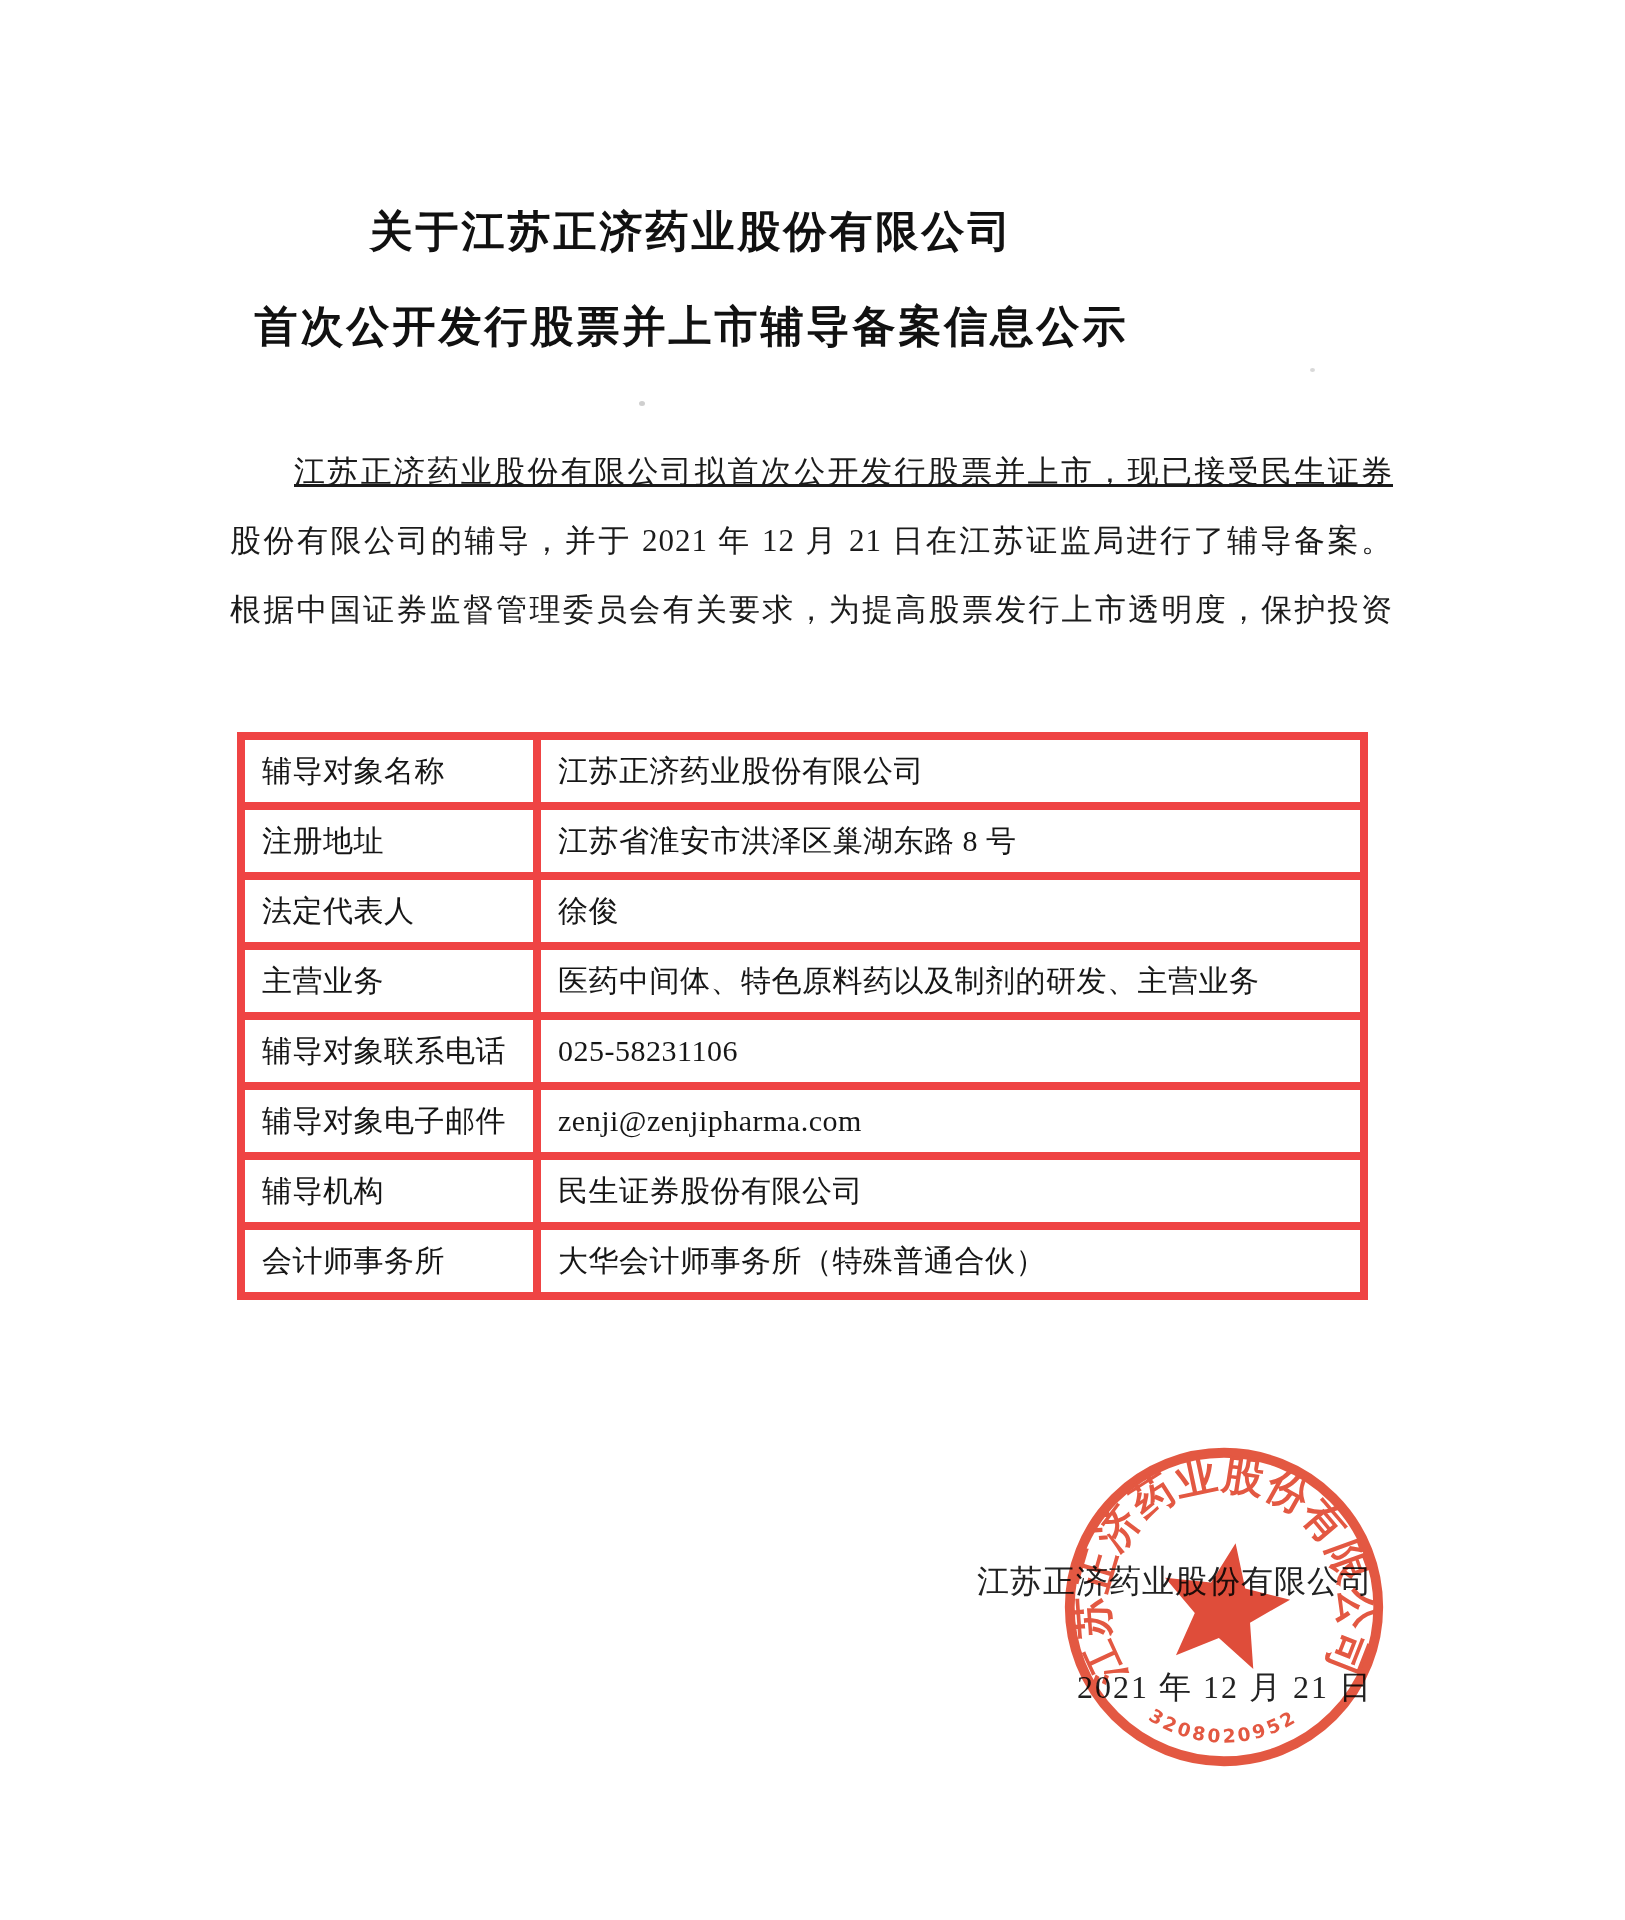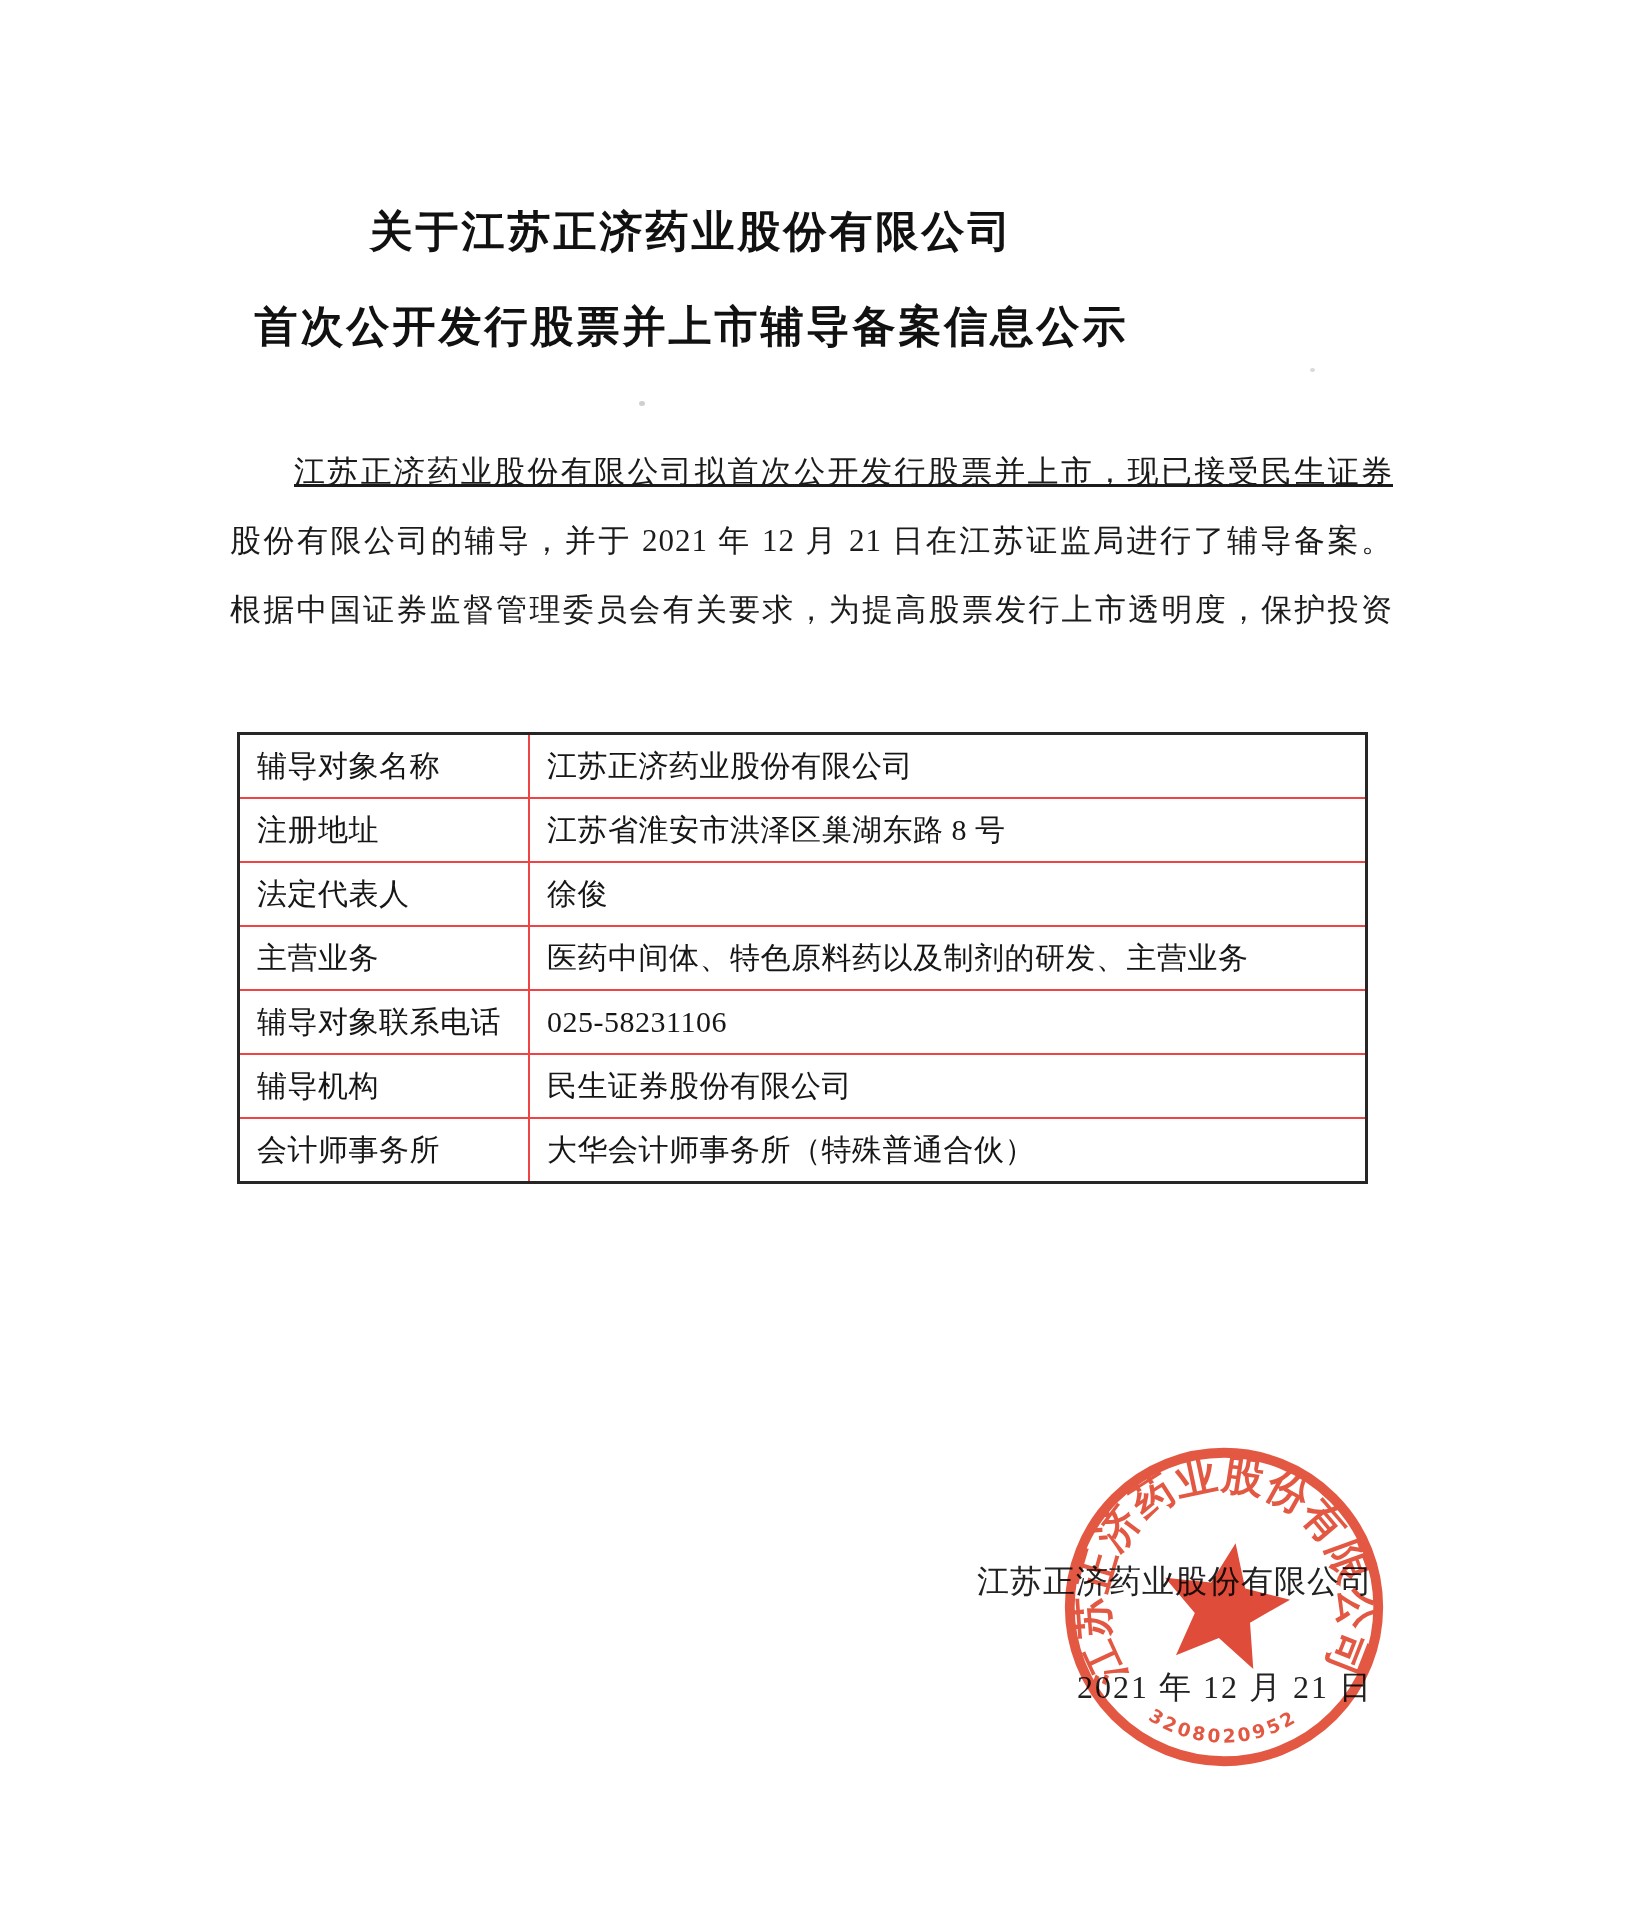--- a/index.html
+++ b/index.html
@@ -49,21 +49,21 @@
     position: absolute;
     left: 237px;
     top: 732px;
     width: 1131px;
     border-collapse: collapse;
     table-layout: fixed;
     font-size: 30px;
     color: #161616;
   }
   table.info td {
-    border: 2px solid #ef4444;
+    border: 8px solid #ef4444;
     height: 62px;
     padding: 0 0 0 17px;
     vertical-align: middle;
     letter-spacing: 0.5px;
   }
   table.info td.lbl { width: 271px; }
   table.info { border: 3px solid #262626; }
 
   .signature {
     position: absolute;
@@ -133,20 +133,24 @@
       </tr>
       <tr>
         <td class="lbl">主营业务</td>
         <td class="val">医药中间体、特色原料药以及制剂的研发、主营业务</td>
       </tr>
       <tr>
         <td class="lbl">辅导对象联系电话</td>
         <td class="val">025-58231106</td>
       </tr>
       <tr>
+        <td class="lbl">辅导对象电子邮件</td>
+        <td class="val">zenji@zenjipharma.com</td>
+      </tr>
+      <tr>
         <td class="lbl">辅导机构</td>
         <td class="val">民生证券股份有限公司</td>
       </tr>
       <tr>
         <td class="lbl">会计师事务所</td>
         <td class="val">大华会计师事务所（特殊普通合伙）</td>
       </tr>
     </tbody>
   </table>
 

